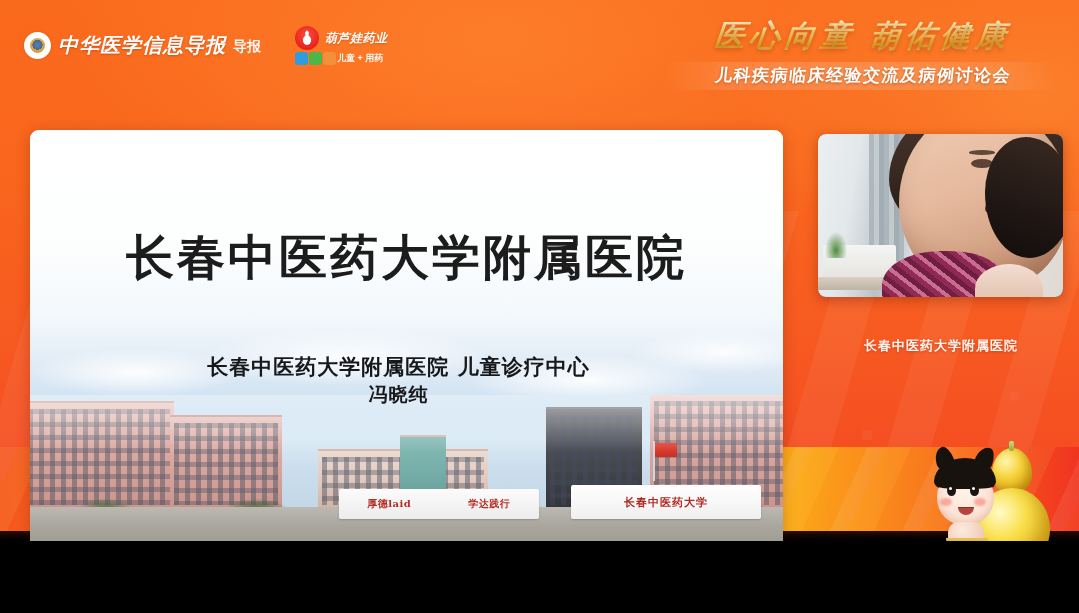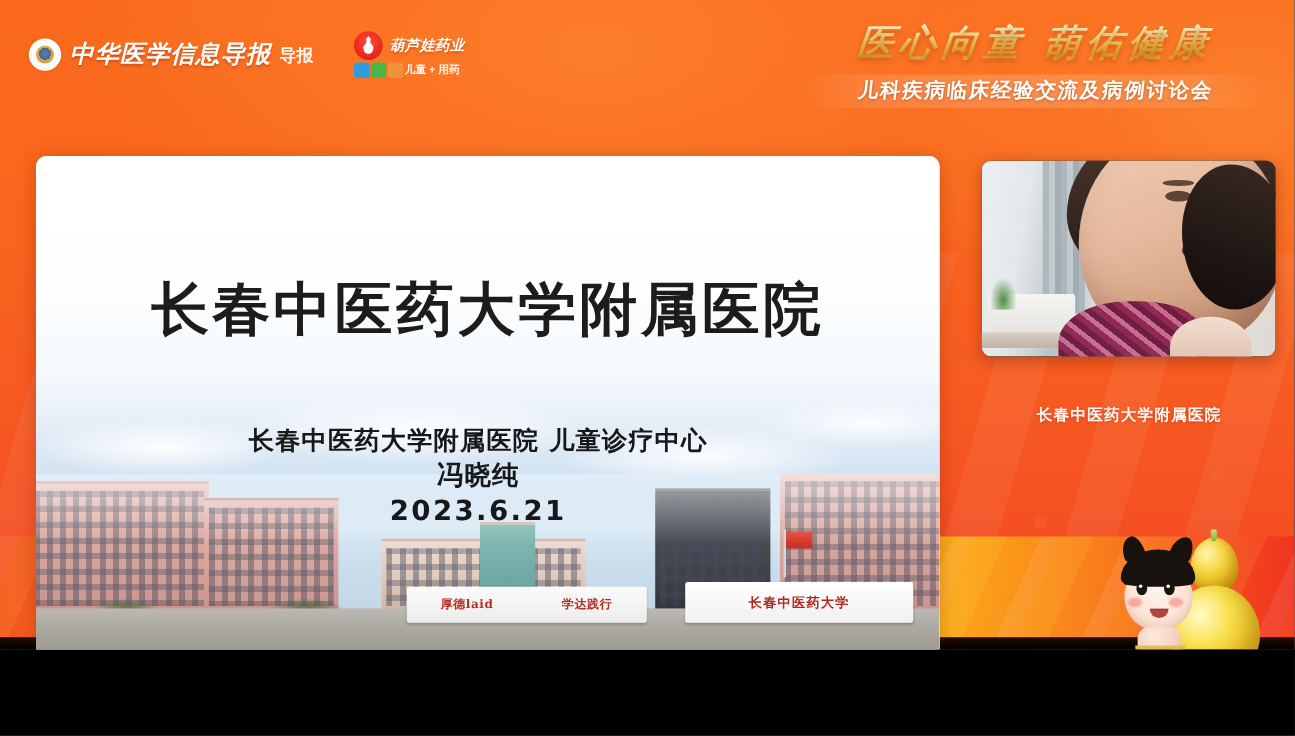--- a/index.html
+++ b/index.html
@@ -312,21 +312,21 @@
   .sl {
     font-family: "DejaVu Sans", "Liberation Sans", sans-serif;
     font-weight: 700;
     color: #17181a;
     letter-spacing: 1px;
     line-height: 1.32;
     white-space: nowrap;
   }
   .sl.l1 { font-size: 21px; }
   .sl.l2 { font-size: 21px; }
-  .sl.l3 { font-size: 22px; }
+  .sl.l3 { font-size: 19px; }
   .sl.l4 { font-size: 23px; letter-spacing: 2px; }
 
   
   .video {
     position: absolute;
     left: 818px; top: 134px;
     width: 245px; height: 163px;
     border-radius: 8px;
     overflow: hidden;
     background: #2b2b2b;
@@ -635,21 +635,20 @@
       </div>
 
       <div class="campus-veil"></div>
     </div>
 
     <div class="slide-title">长春中医药大学附属医院</div>
 
     <div class="slide-lines">
       <div class="sl l1">长春中医药大学附属医院 儿童诊疗中心</div>
       <div class="sl l3">冯晓纯</div>
-      <div class="sl l4">2023.6.21</div>
     </div>
   </div>
 
   <div class="video">
     <div class="v-room"></div>
     <div class="v-curtain"></div>
     <div class="v-cabinet"></div>
     <div class="v-plant"></div>
     <div class="v-desk"></div>
 

